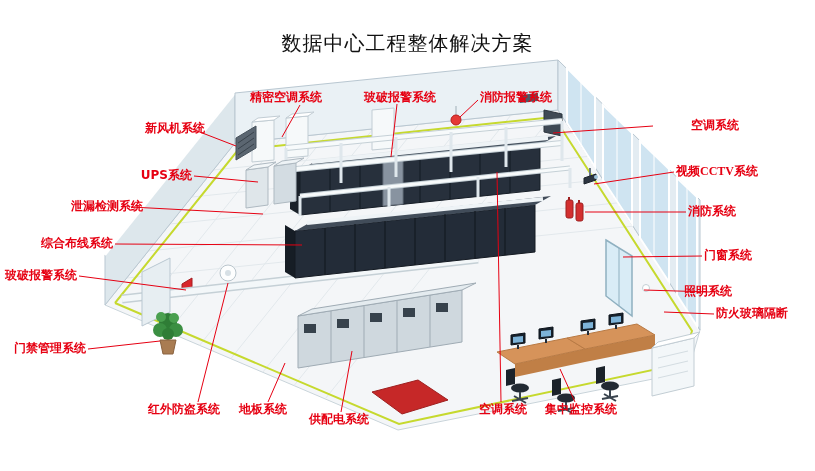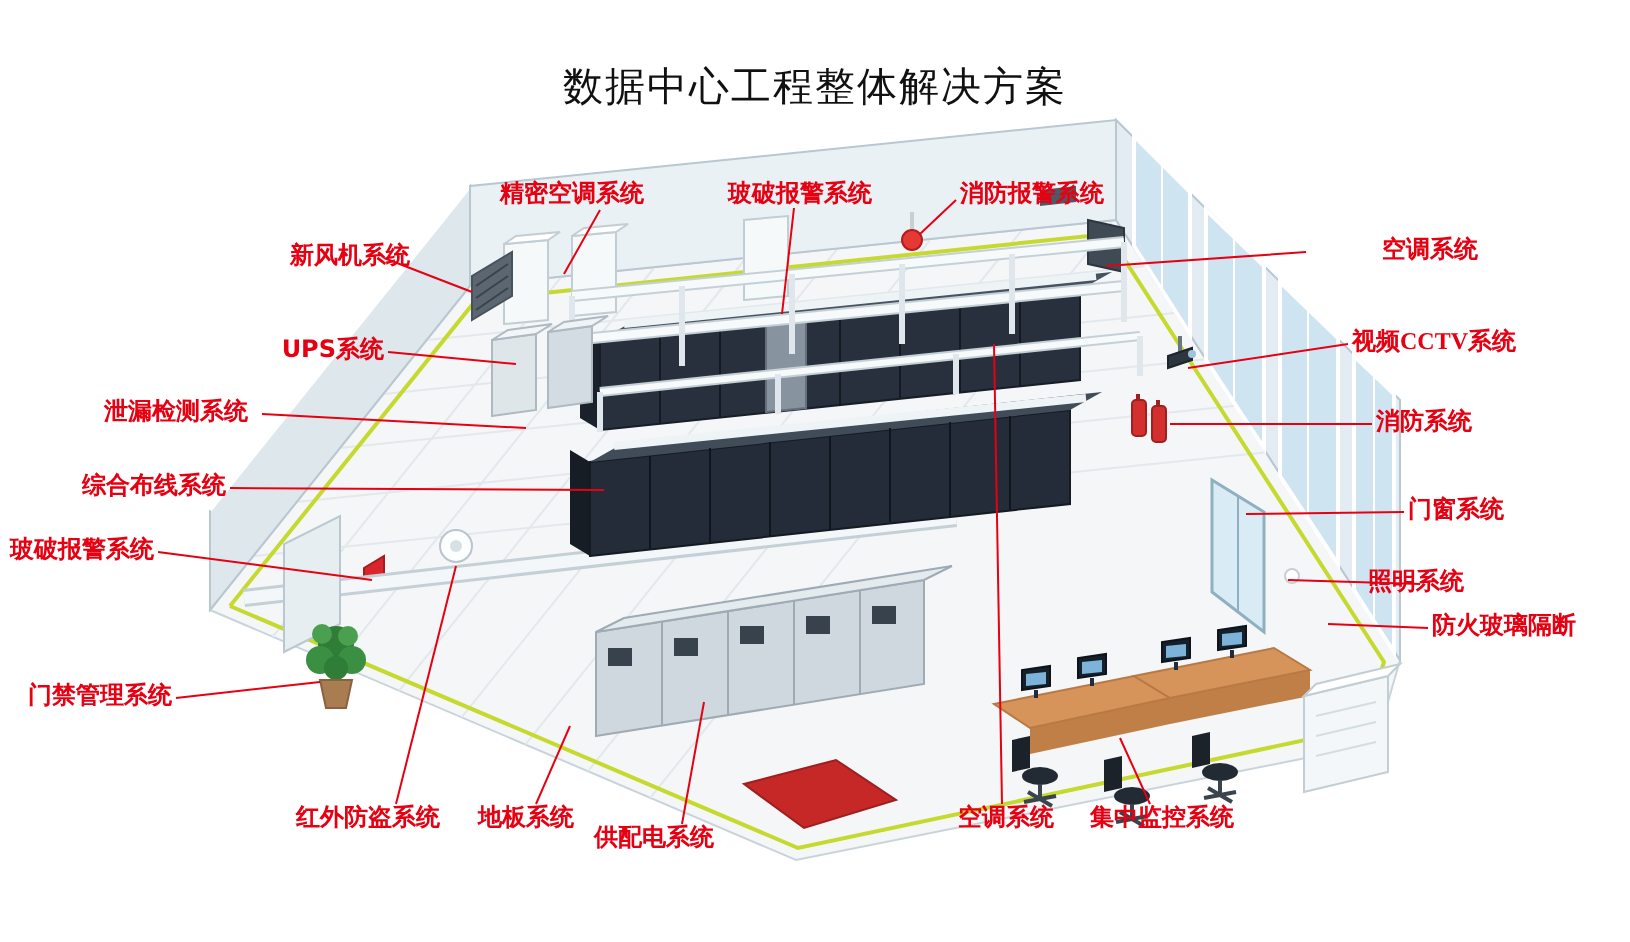--- a/index.html
+++ b/index.html
@@ -287,26 +287,26 @@
 </svg>
 
 <div id="labels">
     <div class="callout callout-right" style="left: 322px; top: 97px;">精密空调系统</div>
     <div class="callout callout-center" style="left: 400px; top: 97px;">玻破报警系统</div>
     <div class="callout callout-left" style="left: 480px; top: 97px;">消防报警系统</div>
     <div class="callout callout-right" style="left: 190px; top: 128px; margin-left: 15px;">新风机系统</div>
     <div class="callout callout-left" style="left: 691px; top: 125px;">空调系统</div>
     <div class="callout callout-right" style="left: 192px; top: 175px;">UPS系统</div>
     <div class="callout callout-left" style="left: 676px; top: 171px;">视频CCTV系统</div>
-    <div class="callout callout-right" style="left: 124px; top: 206px;">泄漏检测系统</div>
+    <div class="callout callout-right" style="left: 143px; top: 206px;">泄漏检测系统</div>
     <div class="callout callout-left" style="left: 688px; top: 211px;">消防系统</div>
     <div class="callout callout-right" style="left: 113px; top: 243px;">综合布线系统</div>
     <div class="callout callout-left" style="left: 704px; top: 255px;">门窗系统</div>
     <div class="callout callout-right" style="left: 77px; top: 275px;">玻破报警系统</div>
     <div class="callout callout-left" style="left: 684px; top: 291px;">照明系统</div>
     <div class="callout callout-left" style="left: 716px; top: 313px;">防火玻璃隔断</div>
     <div class="callout callout-right" style="left: 86px; top: 348px;">门禁管理系统</div>
     <div class="callout callout-center" style="left: 184px; top: 409px;">红外防盗系统</div>
     <div class="callout callout-center" style="left: 263px; top: 409px;">地板系统</div>
-    <div class="callout callout-center" style="left: 327px; top: 419px;">供配电系统</div>
+    <div class="callout callout-center" style="left: 339px; top: 419px;">供配电系统</div>
     <div class="callout callout-center" style="left: 503px; top: 409px;">空调系统</div>
     <div class="callout callout-center" style="left: 581px; top: 409px; font-family: Liberation Mono, monospace;">集中监控系统</div>
   </div>
 
 </body></html>

